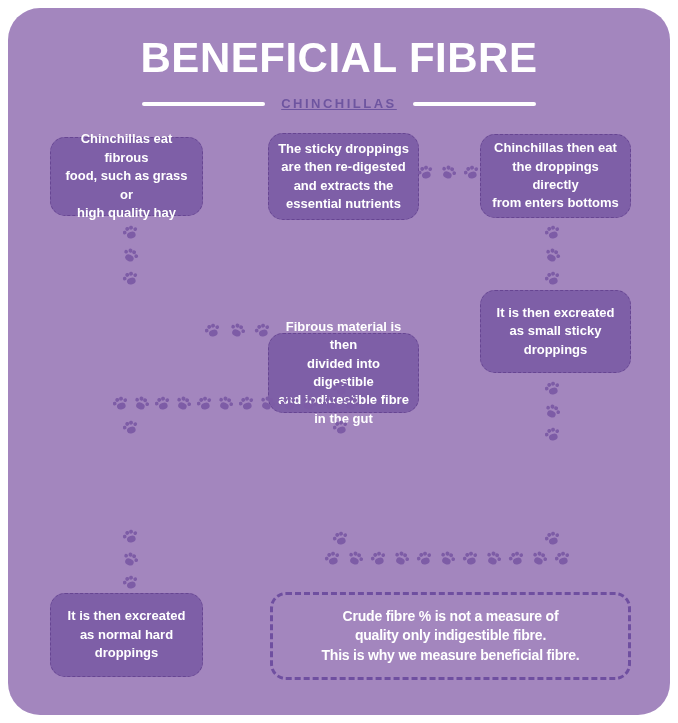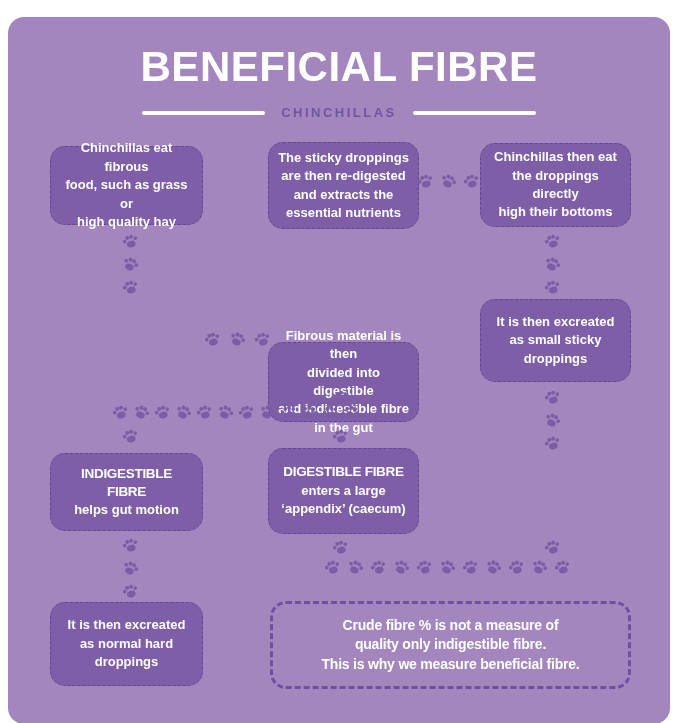--- a/index.html
+++ b/index.html
@@ -13,41 +13,41 @@
   *{box-sizing:border-box;}
   html,body{margin:0;padding:0;}
   body{
     width:678px;height:723px;
     background:#ffffff;
     font-family:"Liberation Sans","DejaVu Sans",sans-serif;
     position:relative;
     overflow:hidden;
   }
   .poster{
-    position:absolute;left:8px;top:17px;
+    position:absolute;left:8px;top:8px;
     width:662px;height:707px;
     background:var(--poster-bg);
-    border-radius:16px;
+    border-radius:32px;
   }
   .title{
     position:absolute;left:0;top:26px;width:100%;
     text-align:center;
     color:var(--text-white);
     font-size:42px;font-weight:800;letter-spacing:0.5px;
   }
   .subtitle-row{
     position:absolute;left:0;top:88px;width:100%;
     display:flex;align-items:center;justify-content:center;gap:16px;
   }
   .subtitle-line{
     width:123px;height:4px;background:#ffffff;border-radius:2px;
   }
   .subtitle-text{
     color:var(--accent-dark);
-    font-size:13px;font-weight:800;letter-spacing:2.5px;
+    font-size:13px;font-weight:800;letter-spacing:2.5px;text-decoration:underline;
   }
   .flow-box{
     position:absolute;
     background:var(--box-bg);
     border:1.5px dashed rgba(60,25,110,0.35);
     border-radius:15px;
     color:var(--text-white);
     display:flex;flex-direction:column;align-items:center;justify-content:center;
     text-align:center;
     padding:6px 7px;
@@ -108,48 +108,38 @@
   <div class="flow-box pos-b2">
     <div class="body">The sticky droppings
 are then re-digested
 and extracts the
 essential nutrients</div>
   </div>
 
   <div class="flow-box pos-b3">
     <div class="body">Chinchillas then eat
 the droppings directly
-high their bottoms</div>
+from enters bottoms</div>
   </div>
 
 
   <div class="flow-box pos-b5">
     <div class="body">Fibrous material is then
 divided into digestible
 and indigestible fibre
 in the gut</div>
   </div>
 
   <div class="flow-box pos-b6">
     <div class="body">It is then excreated
 as small sticky
 droppings</div>
   </div>
 
-  <div class="flow-box pos-b7">
-    <div class="heading">INDIGESTIBLE
-FIBRE</div>
-    <div class="body">helps gut motion</div>
-  </div>
-
-  <div class="flow-box pos-b8">
-    <div class="heading">DIGESTIBLE FIBRE</div>
-    <div class="body">enters a large
-‘appendix’ (caecum)</div>
-  </div>
+
 
 
   <div class="flow-box pos-b10">
     <div class="body">It is then excreated
 as normal hard
 droppings</div>
   </div>
 
   <div class="note-box">Crude fibre % is not a measure of
 quality only indigestible fibre.

